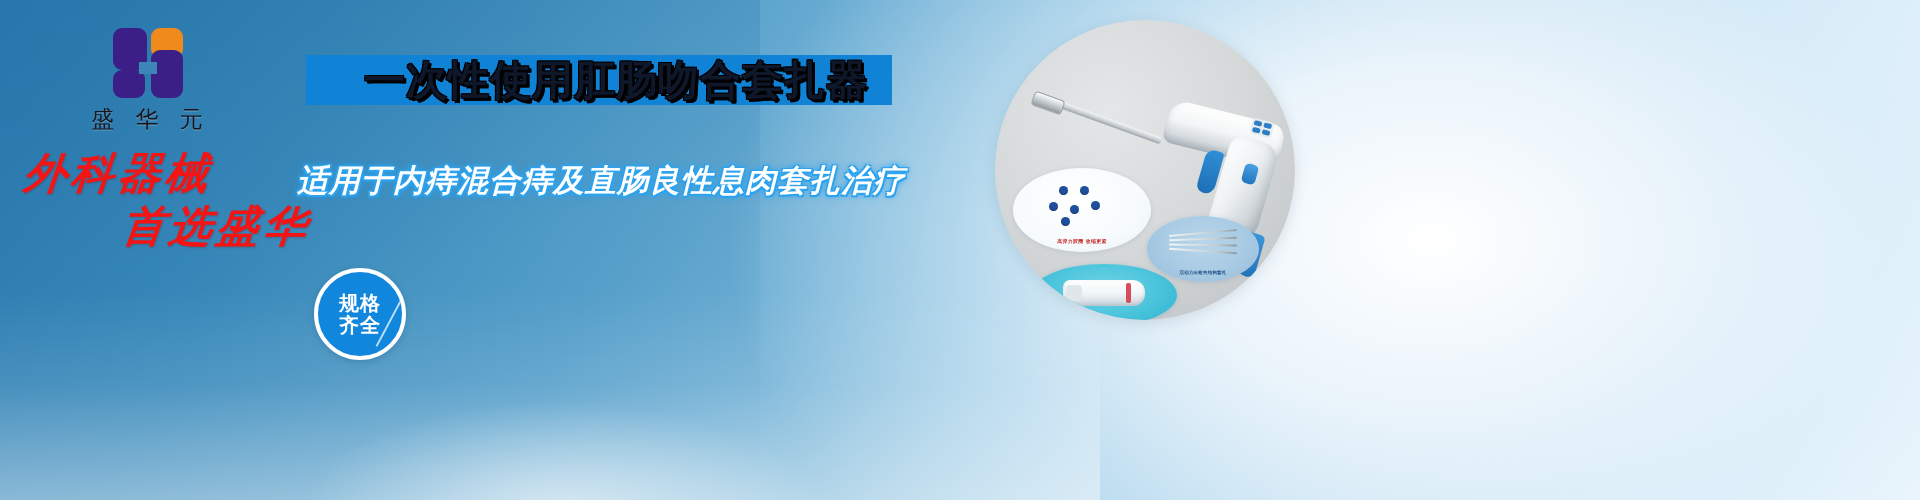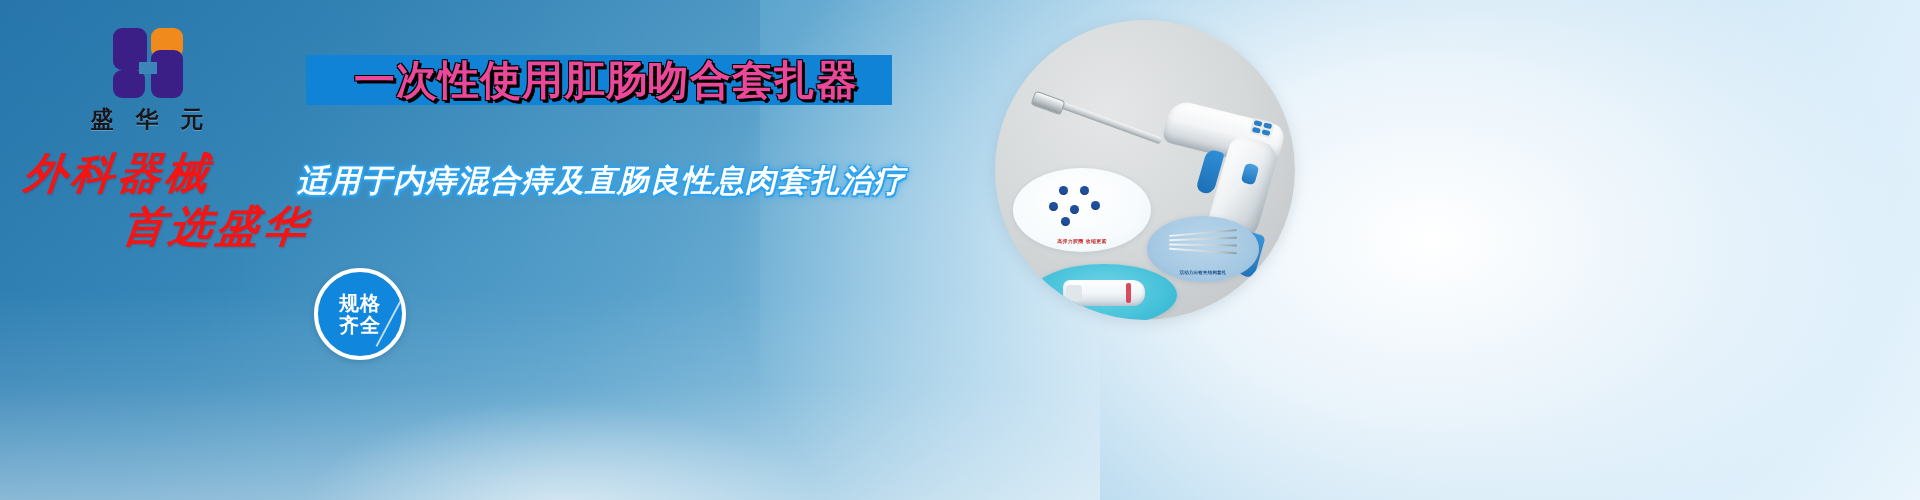--- a/index.html
+++ b/index.html
@@ -33,36 +33,36 @@
   .logo-block { position:absolute; left:62px; top:26px; width:170px; text-align:center; }
   .logo-mark { position:relative; width:84px; height:74px; margin:0 auto; }
   .lm { position:absolute; border-radius:9px; }
   .lm-1 { left:8px;  top:2px;  width:34px; height:42px; background:#3b1f86; }
   .lm-2 { left:46px; top:2px;  width:32px; height:30px; background:#f08a1c; }
   .lm-3 { left:46px; top:24px; width:32px; height:48px; background:#3b1f86; }
   .lm-4 { left:8px;  top:44px; width:32px; height:28px; background:#3b1f86; }
   .lm-gap { position:absolute; left:34px; top:36px; width:18px; height:12px;
             background:linear-gradient(90deg,#3c86ba,#3b85b9); }
   .logo-text {
-    margin-top:4px; font-size:23px; font-weight:700; letter-spacing:7px;
+    margin-top:4px; font-size:23px; font-weight:400; letter-spacing:7px;
     color:#16161c; text-indent:7px;
     font-family:"DejaVu Sans","Liberation Sans",sans-serif;
     text-shadow:0 1px 0 rgba(255,255,255,0.25);
   }
 
   
   .title-bar {
     position:absolute; left:306px; top:55px; width:586px; height:50px;
     background:#1183d6;
   }
   .title-text {
-    position:absolute; left:326px; top:51px; width:560px; height:58px;
+    position:absolute; left:336px; top:51px; width:560px; height:58px;
     display:flex; align-items:center; justify-content:center;
     font-family:"DejaVu Sans","Liberation Sans",sans-serif;
-    font-size:41px; font-weight:700; color:#ec4899; letter-spacing:1px;
+    font-size:41px; font-weight:700; color:#0f172a; letter-spacing:1px;
     white-space:nowrap;
     text-shadow:
       3px 3px 0 #000,  3px 2px 0 #000,  2px 3px 0 #000,
       2px 2px 0 #000, -1px 1px 0 #000,  1px -1px 0 #000,
       -1px -1px 0 #000, 1px 1px 0 #000;
   }
 
   
   .calli {
     position:absolute; left:14px; top:152px; width:330px;

